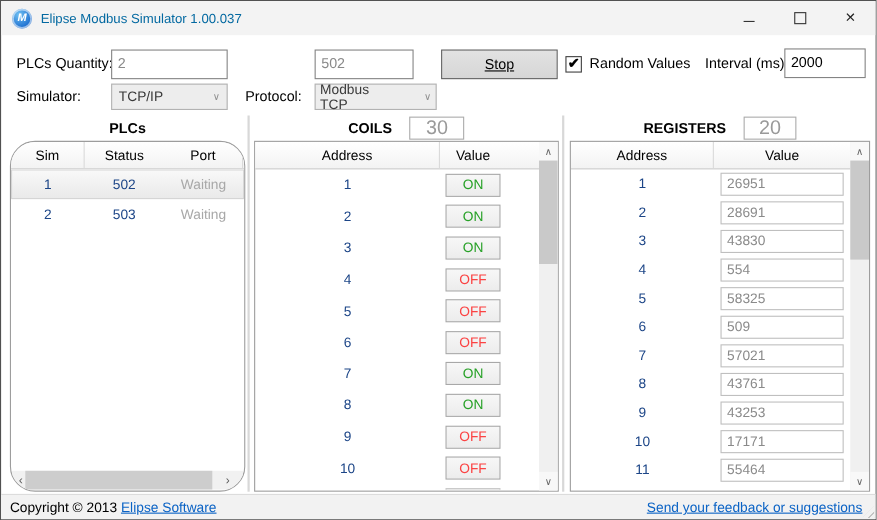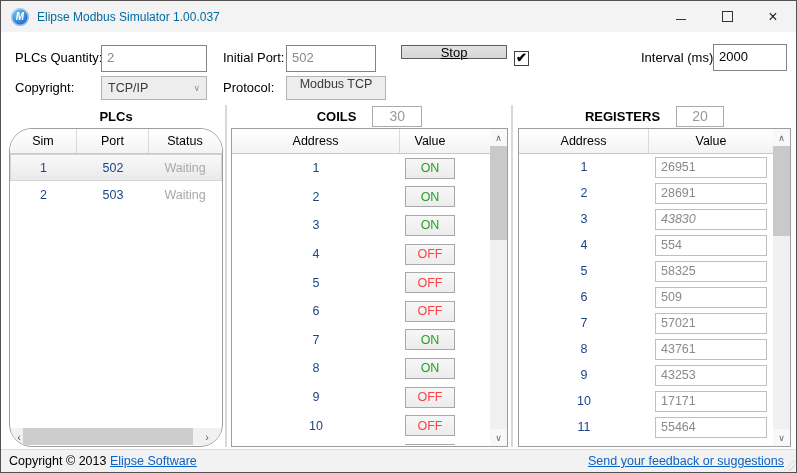--- a/index.html
+++ b/index.html
@@ -18,34 +18,34 @@
   .win-title{font-size:12px;color:#0369a1;}
   .win-btns{position:absolute;right:0;top:0;height:31px;display:flex;}
   .win-btn{width:46px;height:31px;display:flex;align-items:center;justify-content:center;font-size:14px;color:#222;cursor:default;}
   .maxi-glyph{width:9px;height:9px;border:1px solid #333;display:inline-block;}
   .mini-glyph{display:inline-block;width:10px;border-top:1px solid #333;margin-top:6px;}
   
   .lbl{position:absolute;font-size:13px;line-height:26px;height:26px;white-space:nowrap;}
   .tbox{position:absolute;box-sizing:border-box;border:1px solid #848484;background:#fff;
     font-size:13px;line-height:24px;padding:0 5px;white-space:nowrap;overflow:hidden;}
   .tbox.dis{color:#8a8a8a;}
-  .btn-stop{position:absolute;left:400px;top:44px;width:106px;height:14px;box-sizing:border-box;
+  .btn-stop{position:absolute;left:400px;top:44px;width:106px;height:27px;box-sizing:border-box;
     background:linear-gradient(#e2e2e2,#d6d6d6);border:1px solid #5e5e5e;
     font-size:13px;display:flex;align-items:center;justify-content:center;text-decoration:underline;}
   .chk{position:absolute;left:513px;top:50px;width:15px;height:15px;box-sizing:border-box;
     border:1px solid #3f3f3f;background:#fff;display:flex;align-items:center;justify-content:center;}
   .chk span{font-size:13px;font-weight:bold;line-height:1;margin-top:-2px;}
   .combo{position:absolute;box-sizing:border-box;height:24px;background:#ededed;border:1px solid #b2b2b2;
     font-size:12.5px;color:#3a3a3a;display:flex;align-items:center;padding:0 6px;gap:36px;}
   .combo .chev{margin-left:auto;color:#909090;font-size:9px;}
   
   .ptitle{position:absolute;top:104px;height:22px;display:flex;align-items:center;justify-content:center;gap:16px;}
   .ptitle b{font-size:13px;}
   .count-box{width:50px;height:21px;box-sizing:border-box;border:1px solid #ababab;background:#fff;
-    color:#9a9a9a;font-size:14px;display:flex;align-items:center;justify-content:center;}
+    color:#9a9a9a;font-size:18px;display:flex;align-items:center;justify-content:center;}
   .splitter{position:absolute;top:104px;height:342px;width:2px;background:#d8d8d8;}
   
   .panel{position:absolute;top:127px;height:319px;box-sizing:border-box;border:1px solid #9d9d9d;background:#fff;overflow:hidden;}
   .thead{position:absolute;top:0;left:0;right:0;height:24px;background:linear-gradient(#ffffff,#f3f3f3);
     border-bottom:1px solid #c9c9c9;display:flex;font-size:12.5px;}
   .thcell{display:flex;align-items:center;justify-content:center;box-sizing:border-box;}
   .thcell.divr{border-right:1px solid #dadada;}
   .rows{position:absolute;top:25px;left:0;bottom:1px;overflow:hidden;}
   .row{display:flex;align-items:center;}
   .cell{display:flex;align-items:center;justify-content:center;font-size:12.5px;box-sizing:border-box;}
@@ -99,39 +99,39 @@
         </div>
       <div class="win-btn">
           <span style="font-size:16px;">×</span>
         </div>
     </div>
   </div>
 
   <div class="lbl" style="left:14px;top:44px;">PLCs Quantity:</div>
   <div class="tbox dis" style="left:100px;top:44px;width:106px;height:27px;">2</div>
 
-  <div class="lbl" style="left:222px;top:44px;">Initial Port:</div>
   <div class="tbox dis" style="left:285px;top:44px;width:90px;height:27px;">502</div>
 
   <div class="btn-stop">Stop</div>
 
   <div class="chk">
       <span>✔</span>
     </div>
+  <div class="lbl" style="left:535px;top:44px;">Random Values</div>
 
   <div class="lbl" style="left:640px;top:44px;">Interval (ms):</div>
   <div class="tbox" style="left:712px;top:43px;width:74px;height:27px;">2000</div>
 
-  <div class="lbl" style="left:14px;top:75px;line-height:24px;">Copyright:</div>
+  <div class="lbl" style="left:14px;top:75px;line-height:24px;">Simulator:</div>
   <div class="combo" style="left:100px;top:75px;width:106px;">
     <span>TCP/IP</span>
     <span class="chev">∨</span>
   </div>
   <div class="lbl" style="left:222px;top:75px;line-height:24px;">Protocol:</div>
-  <div class="combo" style="left:285px;top:75px;width:100px;padding:0 4px;flex-direction:column;">
+  <div class="combo" style="left:285px;top:75px;width:111px;padding:0 4px;">
     <span>Modbus TCP</span>
     <span class="chev">∨</span>
   </div>
 
   <div class="ptitle" style="left:8px;width:214px;">
     <b>PLCs</b>
   </div>
   <div class="ptitle" style="left:230px;width:277px;">
     <b>COILS</b>
     <div class="count-box">30</div>
@@ -140,22 +140,22 @@
     <b>REGISTERS</b>
     <div class="count-box" style="width:48px;">20</div>
   </div>
 
   <div class="splitter" style="left:224px;"></div>
   <div class="splitter" style="left:510px;"></div>
 
   <div class="panel" style="left:8px;width:214px;border-radius:23px;">
     <div class="thead">
       <div class="thcell divr" style="width:67px;">Sim</div>
+      <div class="thcell" style="width:72px;">Status</div>
       <div class="thcell divr" style="width:72px;">Port</div>
-      <div class="thcell" style="width:72px;">Status</div>
     </div>
     <div class="rows" style="right:0;" id="plcs-rows">
         <div class="row plc-row sel">
           <div class="cell navy" style="width: 67px;">1</div>
           <div class="cell navy" style="width: 72px;">502</div>
           <div class="cell muted" style="width: 72px;">Waiting</div>
         </div>
         <div class="row plc-row">
           <div class="cell navy" style="width: 67px;">2</div>
           <div class="cell navy" style="width: 72px;">503</div>
@@ -262,21 +262,21 @@
           </div>
         </div>
         <div class="row reg-row">
           <div class="cell navy" style="width: 130px;">2</div>
           <div class="cell" style="flex: 1 1 0%;">
             <div class="reg-box">28691</div>
           </div>
         </div>
         <div class="row reg-row">
           <div class="cell navy" style="width: 130px;">3</div>
-          <div class="cell" style="flex: 1 1 0%; font-style: italic;">
+          <div class="cell" style="flex: 1 1 0%;">
             <div class="reg-box">43830</div>
           </div>
         </div>
         <div class="row reg-row">
           <div class="cell navy" style="width: 130px;">4</div>
           <div class="cell" style="flex: 1 1 0%;">
             <div class="reg-box">554</div>
           </div>
         </div>
         <div class="row reg-row">

